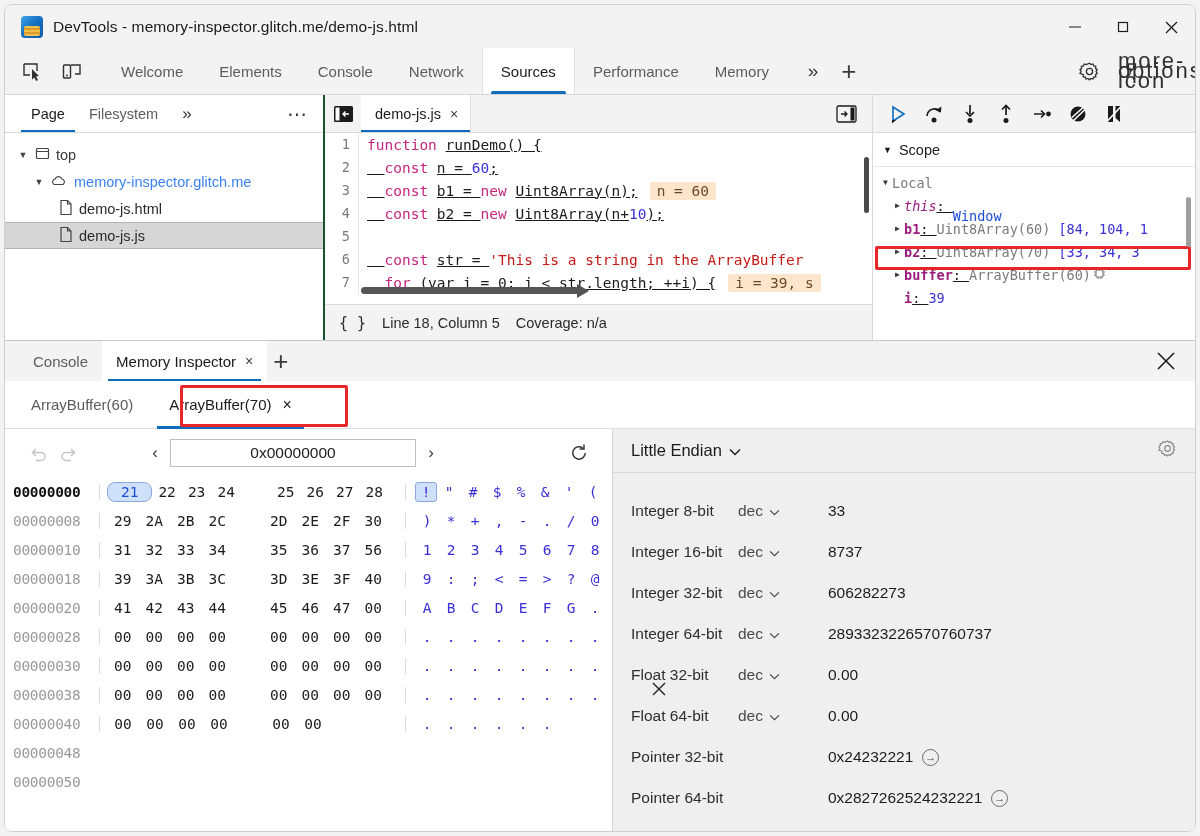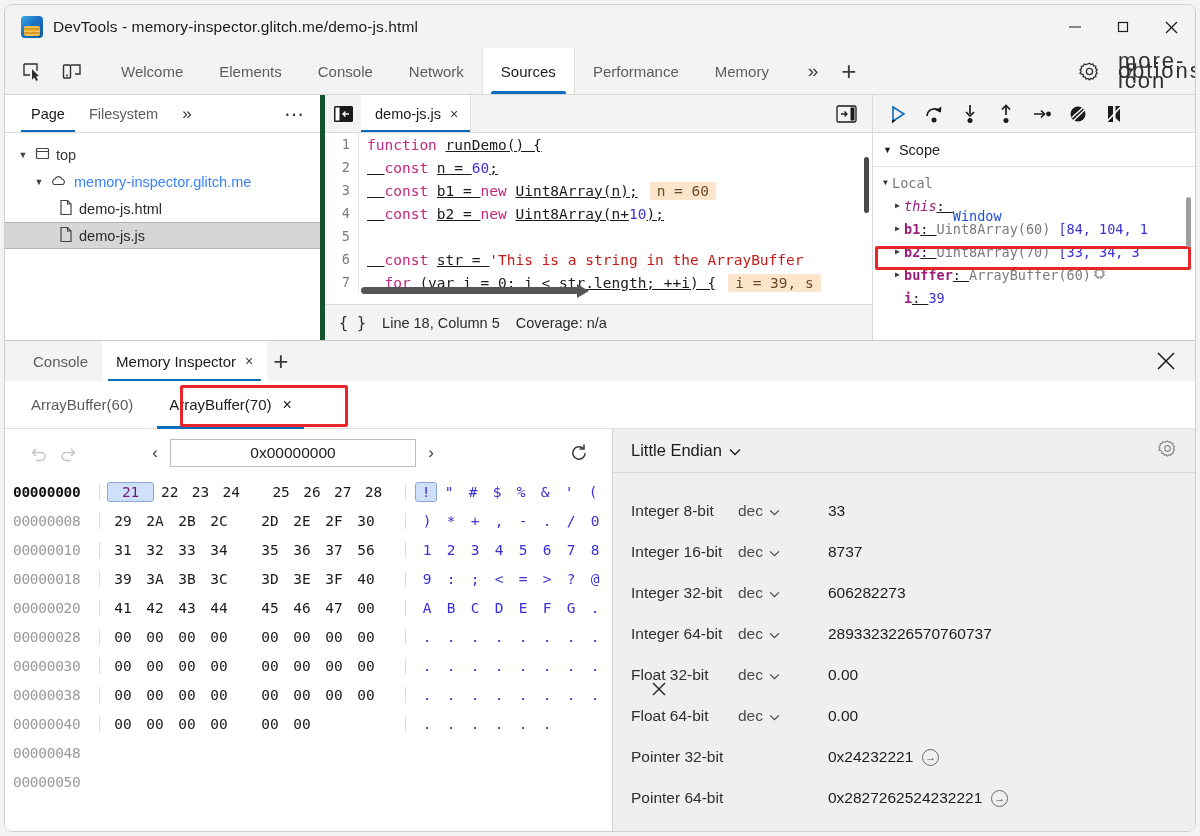--- a/index.html
+++ b/index.html
@@ -34,21 +34,21 @@
   .mtab.active { color:#1b1b1b; background:#ffffff; border-left:1px solid #e0e0e0;
     border-right:1px solid #e0e0e0; }
   .mtab.active:after { content:""; position:absolute; left:8px; right:8px; bottom:0; height:3px;
     background:#0f6cbd; border-radius:2px 2px 0 0; }
   .ts-more { display:flex; align-items:center; gap:4px; margin-left:10px; height:46px; }
   .ts-right { margin-left:auto; display:flex; align-items:center; gap:6px; padding-right:14px; height:46px; }
   .iconbtn { width:32px; height:32px; display:flex; align-items:center; justify-content:center;
      color:#303030; }
   
   .upper { height:245px; display:flex; flex:none; background:#fff; }
-  .pane-nav { width:320px; border-right:5px solid #14532d; display:flex; flex-direction:column;
+  .pane-nav { width:320px; border-right:2px solid #14532d; display:flex; flex-direction:column;
      background:#fff; }
   .subtabs { height:38px; display:flex; align-items:flex-end; border-bottom:1px solid #d9d9d9;
     background:#fff; }
   .subtab { height:37px; padding:0 12px; display:flex; align-items:center; font-size:14.5px;
     color:#5c5c5c; position:relative; }
   .subtab:first-child{ margin-left:14px; }
   .subtab.active { color:#1b1b1b; }
   .subtab.active:after { content:""; position:absolute; left:2px; right:2px; bottom:0; height:2.5px;
      background:#0f6cbd; }
   .subtab-dots { margin-left:auto; margin-right:14px; display:flex; align-items:center; height:37px; }
@@ -141,22 +141,22 @@
      display:flex; align-items:center; justify-content:center; font-size:15.5px; color:#1b1b1b; }
   .refresh { width:30px; height:30px; display:flex; align-items:center; justify-content:center;
      color:#3a3a3a; margin-left:auto; }
   .hexgrid{ flex:1; font-family:"DejaVu Sans Mono","Liberation Mono",monospace;
      font-size:14.5px; padding-left:8px; overflow:hidden; }
   .hrow { height:29px; display:flex; align-items:center; }
   .haddr{ width:86px; color:#9a9a9a; letter-spacing:-0.3px; }
   .haddr.cur { color:#111; font-weight:bold; }
   .hbytes{ display:flex; width:290px; border-left:1px solid #dcdcdc; padding-left:7px; }
   .byte { width:32px; text-align:center; color:#1b1b1b; }
-  .byte.gap { margin-left:19px; }
-  .byte.hl { color:#701a75; background:#cfe0fb; border:1px solid #8ea9d9; border-radius:3px;
+  .byte.gap { margin-left:30px; }
+  .byte.hl { color:#1d4ed8; background:#cfe0fb; border:1px solid #8ea9d9; border-radius:8px;
       width:49px; margin-top:-2px; margin-bottom:-2px; padding:1px 0; }
   .hascii{ display:flex; border-left:1px solid #dcdcdc; padding-left:9px; margin-left:16px; }
   .ac { width:24px; text-align:center; color:#3b30d6; }
   .ac.hl { background:#cfe0fb; border:1px solid #8ea9d9; border-radius:3px; width:22px;
      padding:1px 0; margin-top:-2px; margin-bottom:-2px; }
   
   .valpane{ flex:1; background:#efefef; display:flex; flex-direction:column; }
   .valhdr { height:44px; display:flex; align-items:center; padding:0 18px;
      border-bottom:1px solid #d8d8d8; }
   .endian { font-size:16.5px; color:#1b1b1b; display:flex; align-items:center; gap:7px; }

